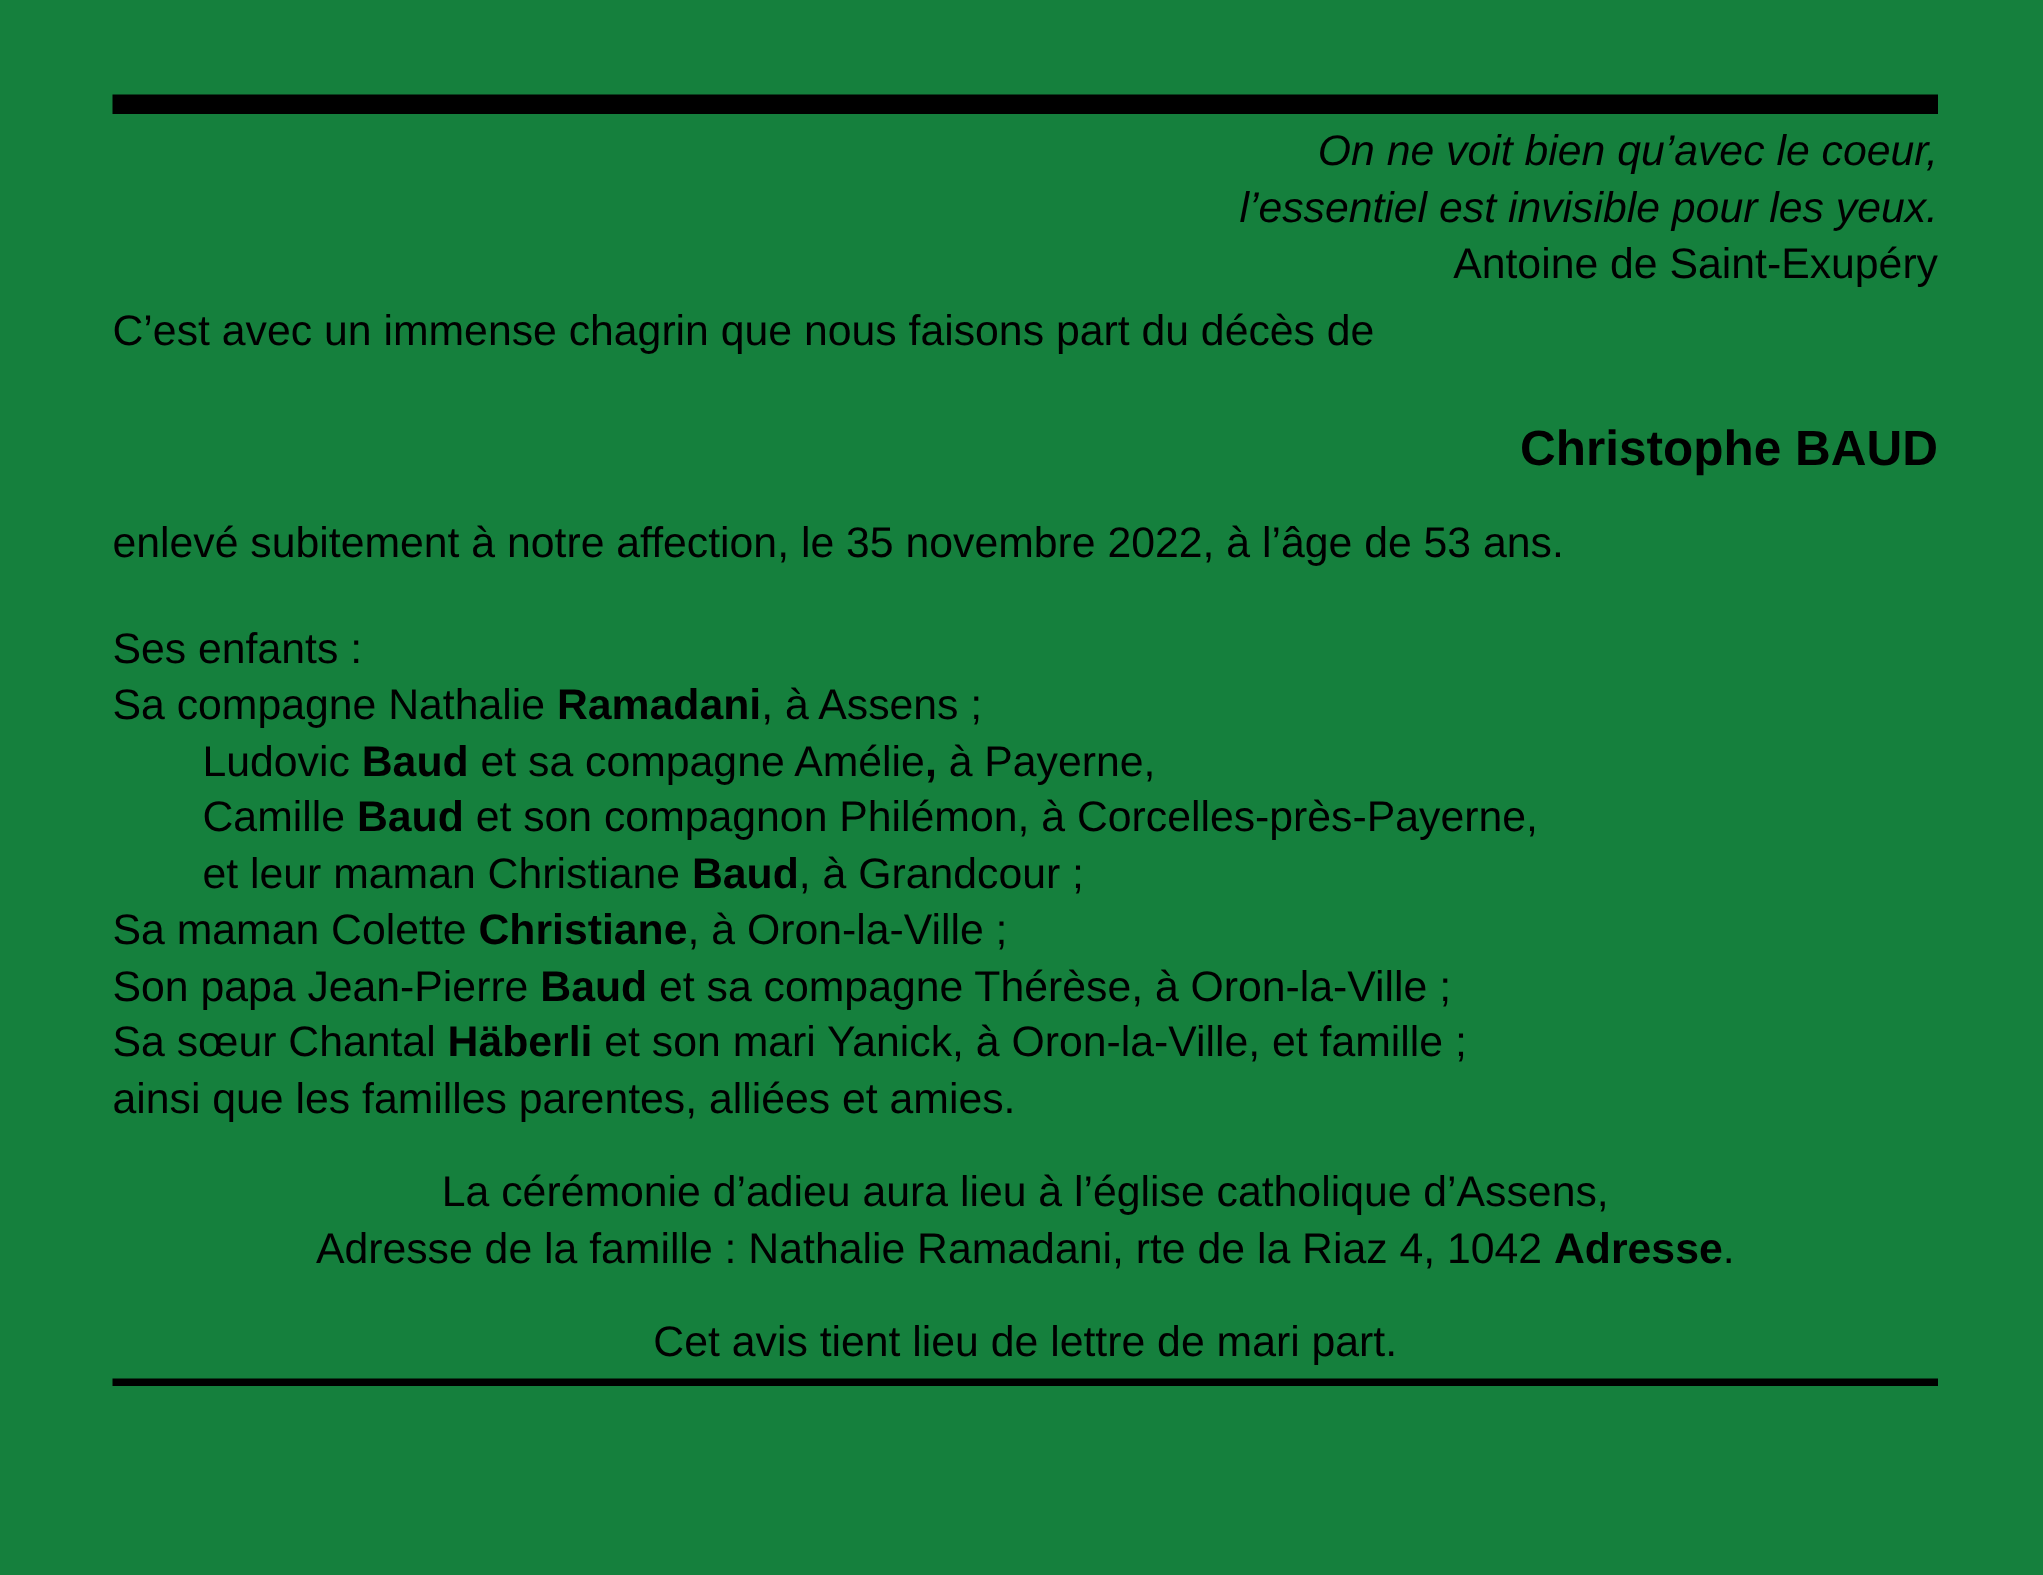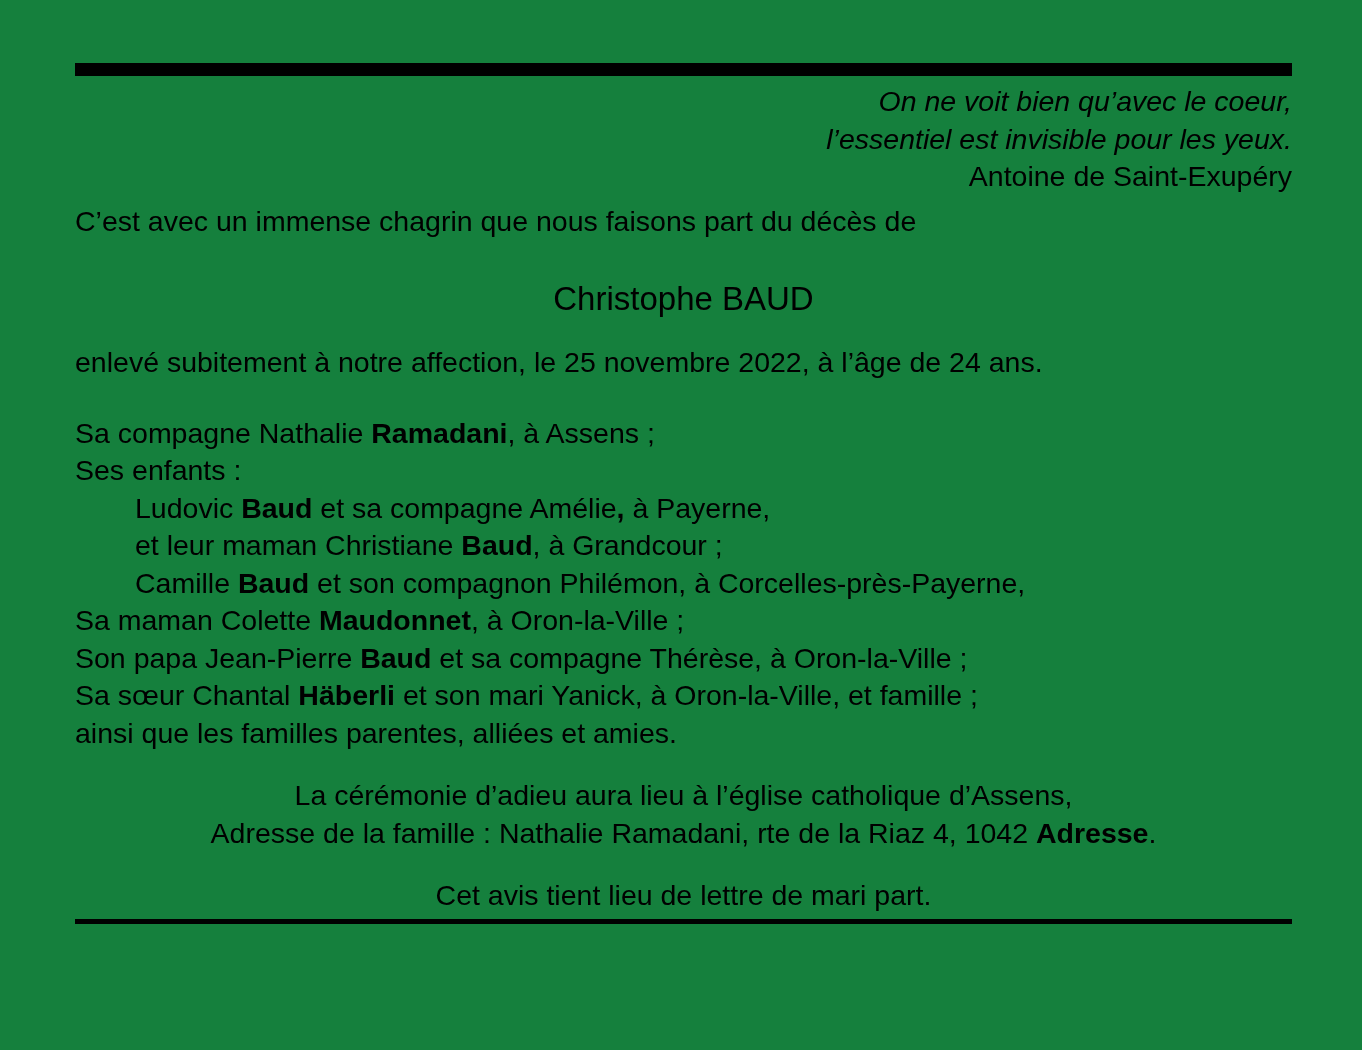--- a/index.html
+++ b/index.html
@@ -46,22 +46,22 @@
     font-size: 28.5px;
     line-height: 37.5px;
   }
   .intro {
     margin: 7px 0 0 0;
   }
   .name-title {
     margin: 36px 0 0 0;
     font-size: 33px;
     line-height: 45px;
-    font-weight: normal;
-    text-align: center;
+    font-weight: bold;
+    text-align: right;
   }
   .death-line {
     margin: 23px 0 0 0;
   }
   .family-block {
     margin-top: 33px;
   }
   .family-block .indent {
     padding-left: 60px;
   }
@@ -85,29 +85,29 @@
     <div class="quote">
       <div class="italic">On ne voit bien qu’avec le coeur,</div>
       <div class="italic">l’essentiel est invisible pour les yeux.</div>
       <div>Antoine de Saint-Exupéry</div>
     </div>
 
     <p class="body-text intro">C’est avec un immense chagrin que nous faisons part du décès de</p>
 
     <h1 class="name-title">Christophe BAUD</h1>
 
-    <p class="body-text death-line">enlevé subitement à notre affection, le 25 novembre 2022, à l’âge de 24 ans.</p>
+    <p class="body-text death-line">enlevé subitement à notre affection, le 35 novembre 2022, à l’âge de 53 ans.</p>
 
     <div class="body-text family-block">
+        <div class="line"><span>Ses enfants :</span></div>
         <div class="line"><span>Sa compagne Nathalie </span><span class="bold">Ramadani</span><span>, à Assens ;</span></div>
-        <div class="line"><span>Ses enfants :</span></div>
         <div class="line indent"><span>Ludovic </span><span class="bold">Baud</span><span> et sa compagne Amélie</span><span class="bold">,</span><span> à Payerne,</span></div>
+        <div class="line indent"><span>Camille </span><span class="bold">Baud</span><span> et son compagnon Philémon, à Corcelles-près-Payerne,</span></div>
         <div class="line indent"><span>et leur maman Christiane </span><span class="bold">Baud</span><span>, à Grandcour ;</span></div>
-        <div class="line indent"><span>Camille </span><span class="bold">Baud</span><span> et son compagnon Philémon, à Corcelles-près-Payerne,</span></div>
-        <div class="line"><span>Sa maman Colette </span><span class="bold">Maudonnet</span><span>, à Oron-la-Ville ;</span></div>
+        <div class="line"><span>Sa maman Colette </span><span class="bold">Christiane</span><span>, à Oron-la-Ville ;</span></div>
         <div class="line"><span>Son papa Jean-Pierre </span><span class="bold">Baud</span><span> et sa compagne Thérèse, à Oron-la-Ville ;</span></div>
         <div class="line"><span>Sa sœur Chantal </span><span class="bold">Häberli</span><span> et son mari Yanick, à Oron-la-Ville, et famille ;</span></div>
         <div class="line"><span>ainsi que les familles parentes, alliées et amies.</span></div>
       </div>
 
     <div class="body-text ceremony-block">
         <div class="line"><span>La cérémonie d’adieu aura lieu à l’église catholique d’Assens,</span></div>
         <div class="line"><span>Adresse de la famille : Nathalie Ramadani, rte de la Riaz 4, 1042 </span><span class="bold">Adresse</span><span>.</span></div>
       </div>
 

